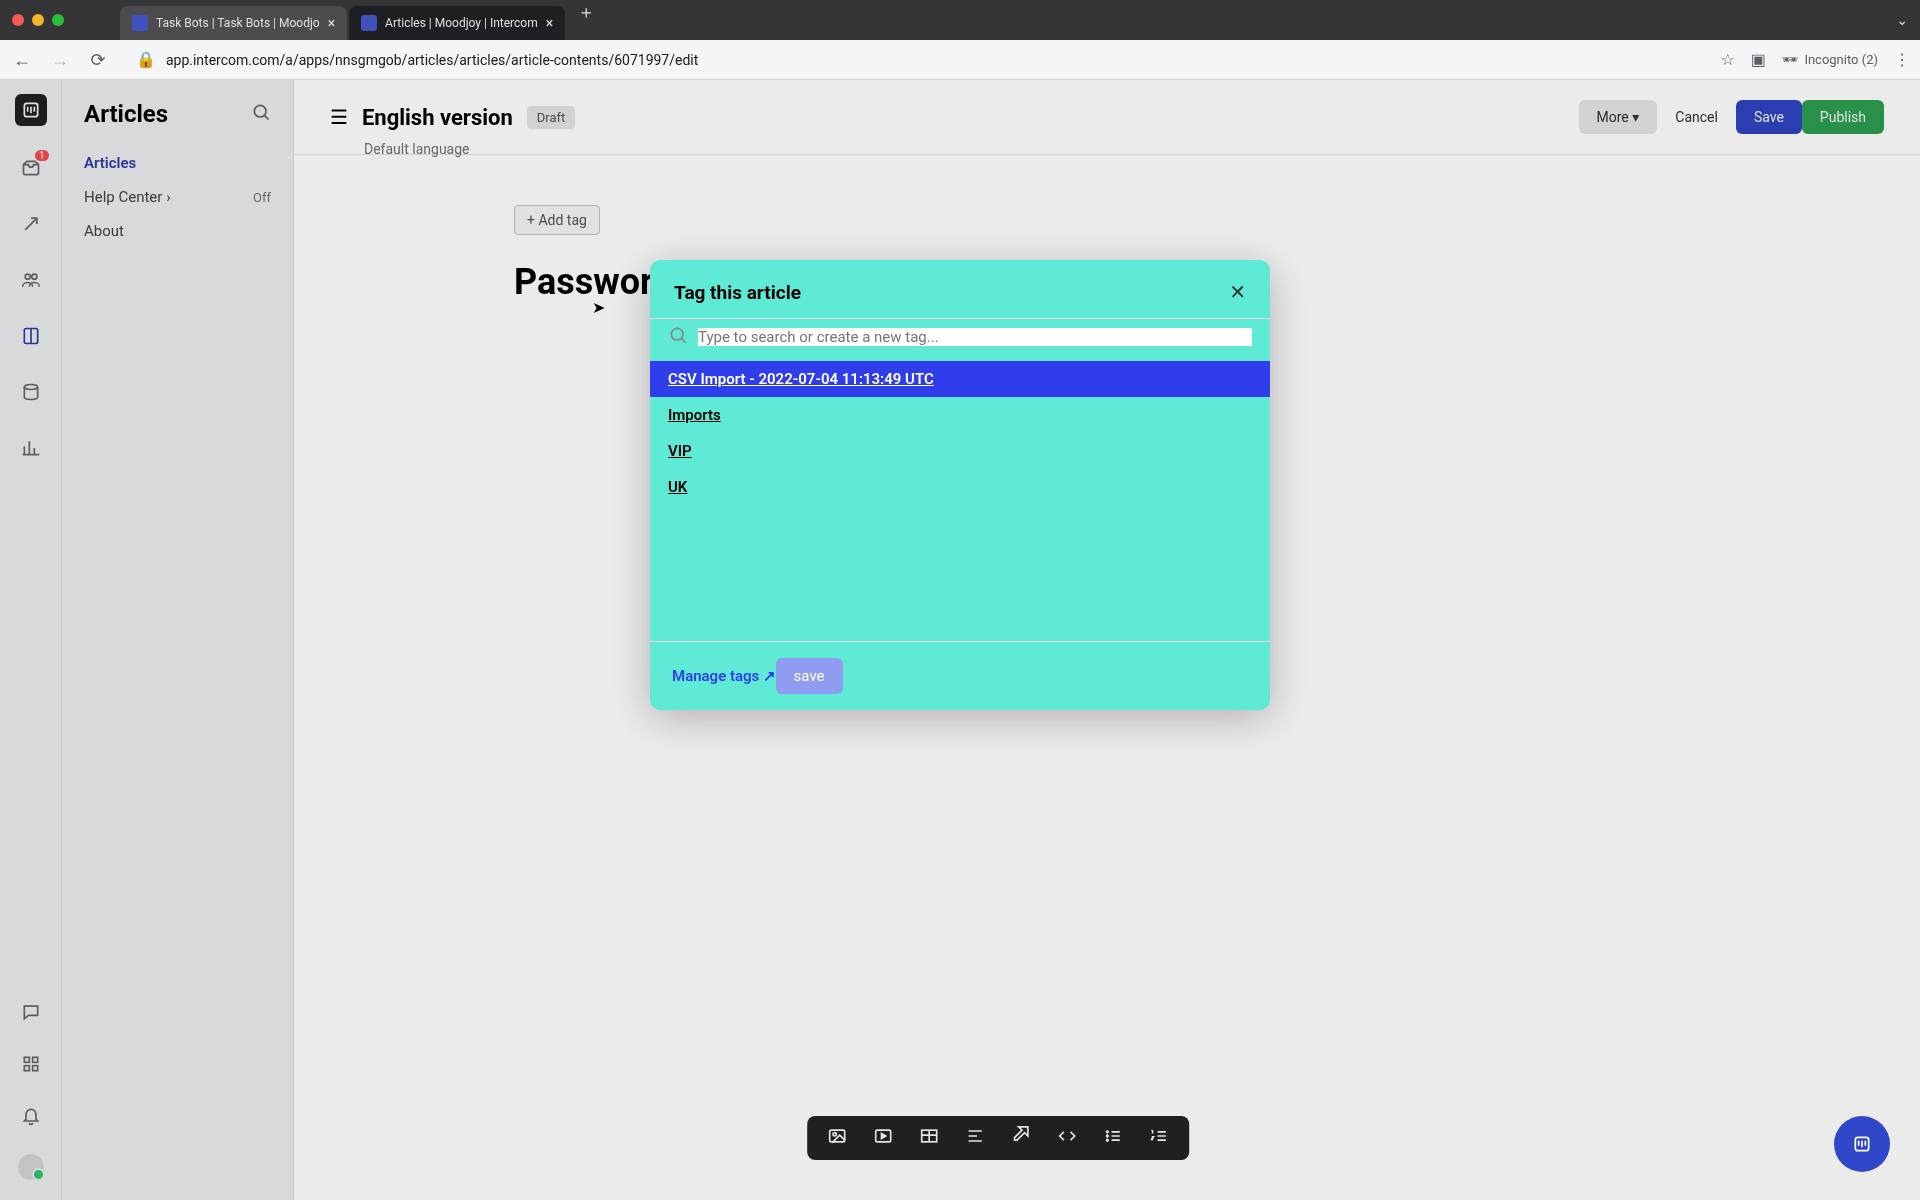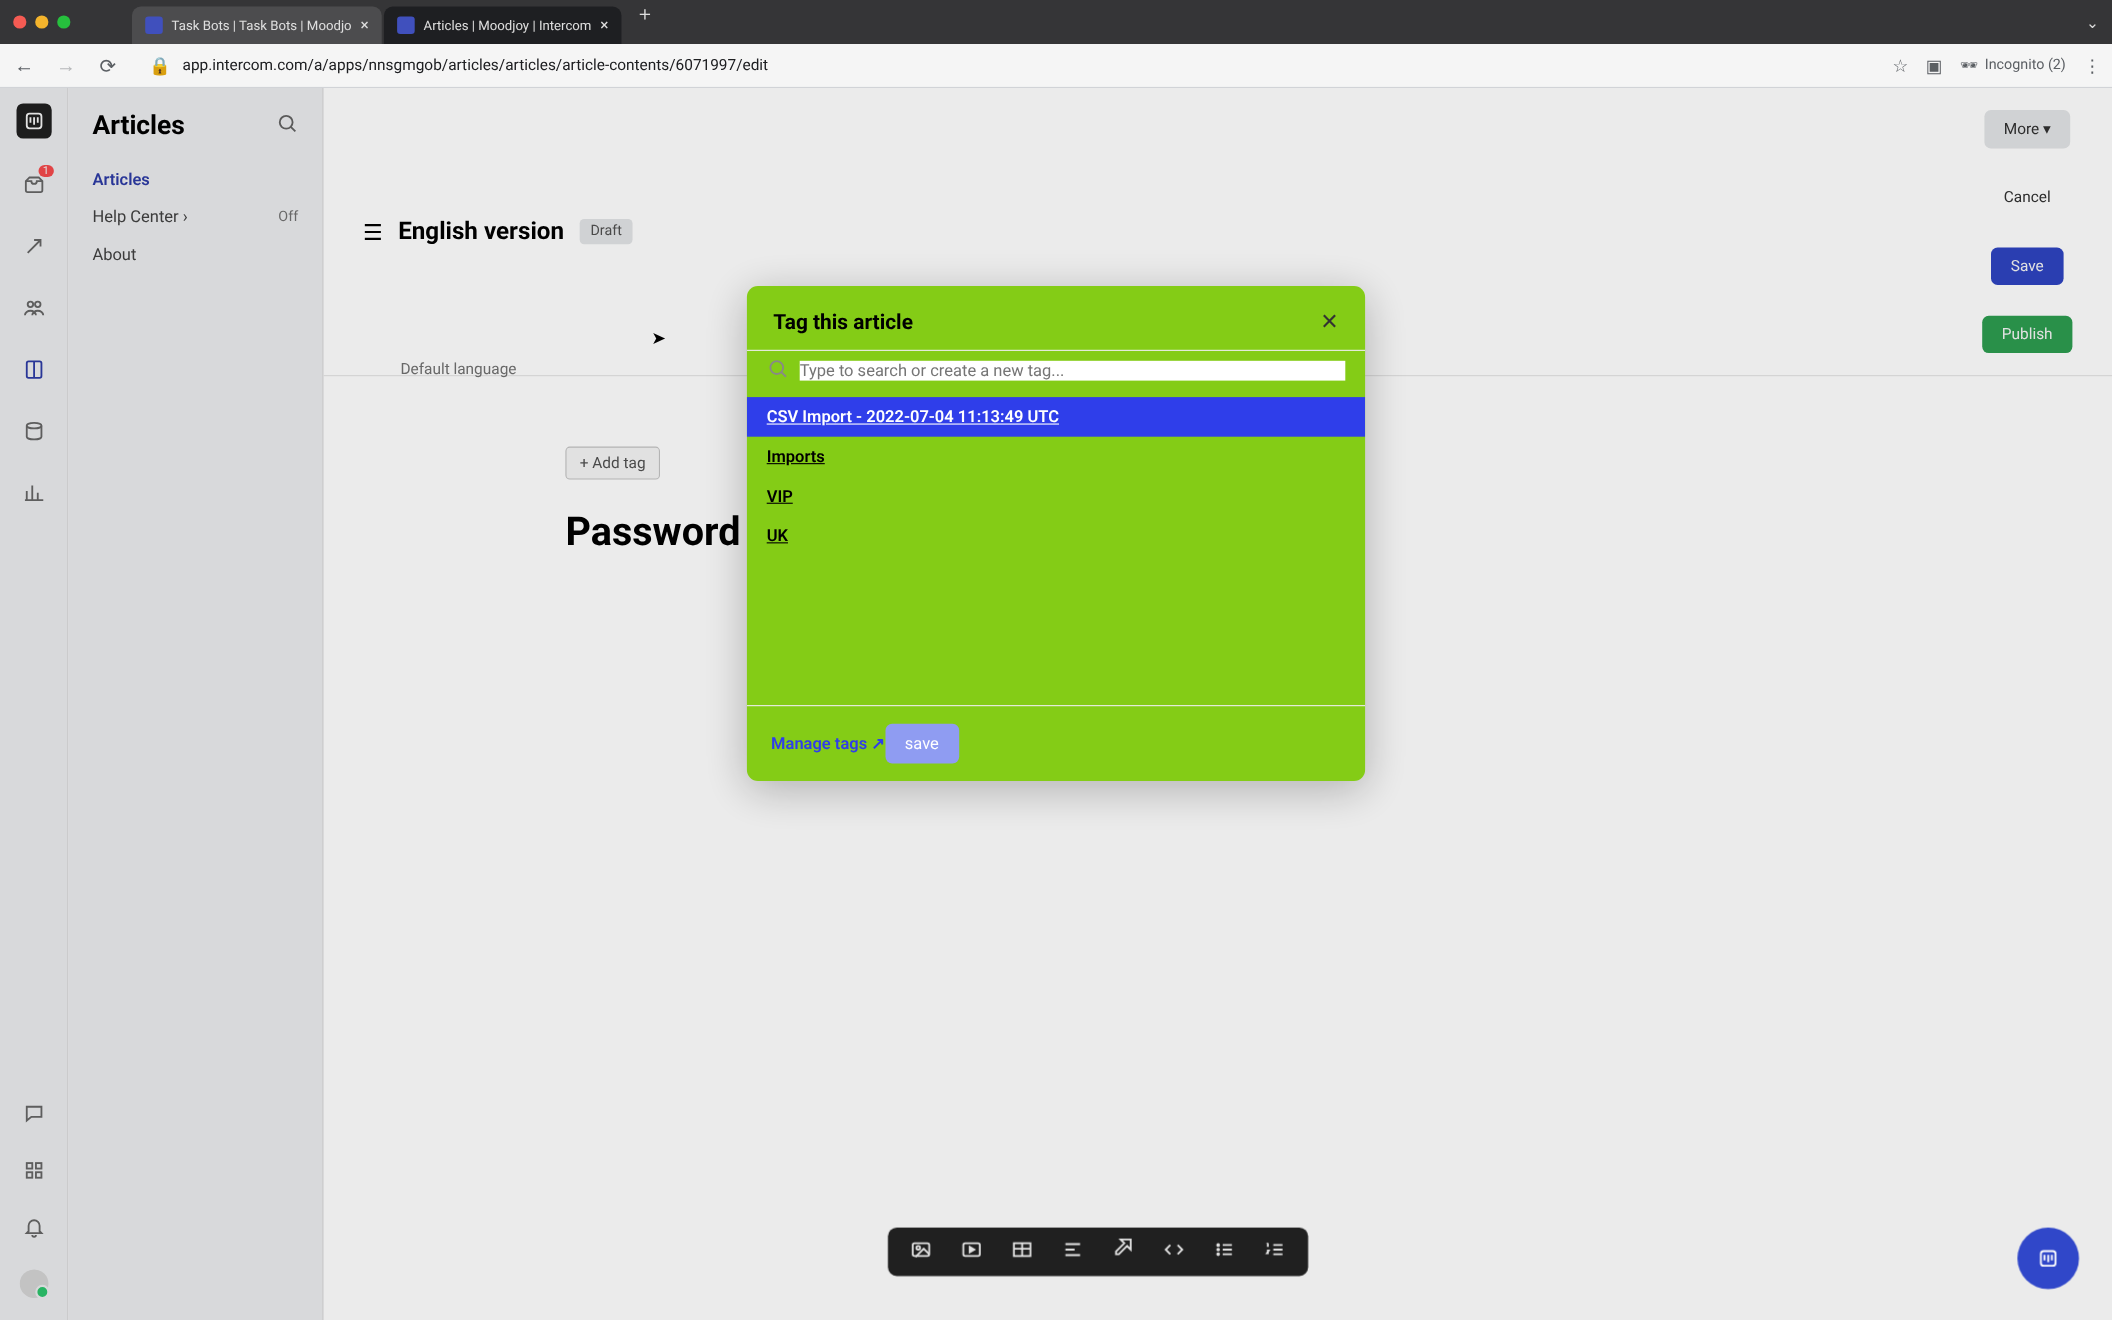--- a/index.html
+++ b/index.html
@@ -45,39 +45,39 @@
 .sidebar-nav { margin-top: 26px; display:flex; flex-direction:column; gap: 16px; }
 .sidebar-item { font-size: 15px; color:#444; display:flex; align-items:center; justify-content:space-between; cursor:pointer; }
 .sidebar-item.active { color: #2f3eac; font-weight:600; }
 .off-badge { font-size: 13px; color:#777; }
 
 .main { flex:1; display:flex; flex-direction:column; }
 .main-header { display:flex; align-items:center; padding: 20px 36px; gap: 14px; border-bottom: 1px solid #eee; }
 .hamburger { font-size:20px; cursor:pointer; }
 .page-title { font-size: 22px; font-weight: 700; }
 .draft-badge { background: #eceef0; color:#555; font-size:13px; padding:4px 10px; border-radius: 4px; }
-.header-actions { margin-left:auto; display:flex; gap: 28px; align-items:center;flex-direction:column;}
+.header-actions { margin-left:auto; display:flex; gap: 0; align-items:center;}
 .btn { padding:9px 18px; border-radius:6px; font-size:14px; cursor:pointer; border:none; }
 .btn-more { background:#eceef0; color:#333; }
 .btn-cancel { background:transparent; color:#333; }
 .btn-save { background: #3047c9; color:#fff; }
 .btn-publish { background: #2fa354; color:#fff; }
-.subtitle { padding: 0 70px; color:#777; font-size:14px; margin-top:-14px; margin-bottom:32px; }
+.subtitle { padding: 0 70px; color:#777; font-size:14px; margin-top:-14px; margin-bottom:18px; }
 
 .main-body { padding: 30px 220px; }
 .add-tag { border:1px solid #ccc; background:#fff; color:#555; font-size:14px; padding:6px 12px; border-radius:4px; cursor:pointer; }
 .article-title { font-size: 36px; font-weight:700; margin-top: 26px; }
 
 
 .float-toolbar { position:fixed; bottom: 40px; left: 960px; transform:translateX(-40%); background:#222; border-radius:8px; display:flex; gap: 26px; padding: 10px 20px; filter:none; }
 .float-toolbar .ti { color:#eee; cursor:pointer; }
 
 
 .overlay { position:fixed; inset:0; background: rgba(0,0,0,0.04); display:flex; align-items:flex-start; justify-content:center; padding-top: 260px; z-index: 100; }
-.modal { width: 562px; background:#84cc16; border-radius: 10px; box-shadow: 0 8px 40px rgba(0,0,0,0.25); overflow:hidden; }
+.modal { width: 620px; background:#5eead4; border-radius: 10px; box-shadow: 0 8px 40px rgba(0,0,0,0.25); overflow:hidden; }
 .modal-head { display:flex; align-items:center; justify-content:space-between; padding: 20px 24px 14px; }
 .modal-title { font-size: 19px; font-weight:700; }
 .modal-close { font-size: 20px; cursor:pointer; color:#333; }
 .modal-search { display:flex; align-items:center; gap:10px; padding: 6px 18px 12px; border-top:1px solid #eee; border-bottom: none;}
 .modal-search input { border:none; outline:none; font-size:15px; flex:1; }
 .tag-list { min-height: 280px; }
 .tag-item { padding: 9px 18px; font-size:15px; font-weight:600; cursor:pointer;text-decoration:underline; }
 .tag-item.selected { background: #2f3eea; color:#fff; }
 .modal-foot { display:flex; align-items:center; padding: 16px 22px; border-top:1px solid #eee; }
 .manage-link { color:#2f3eea; font-weight:600; font-size:15px; cursor:pointer; }

